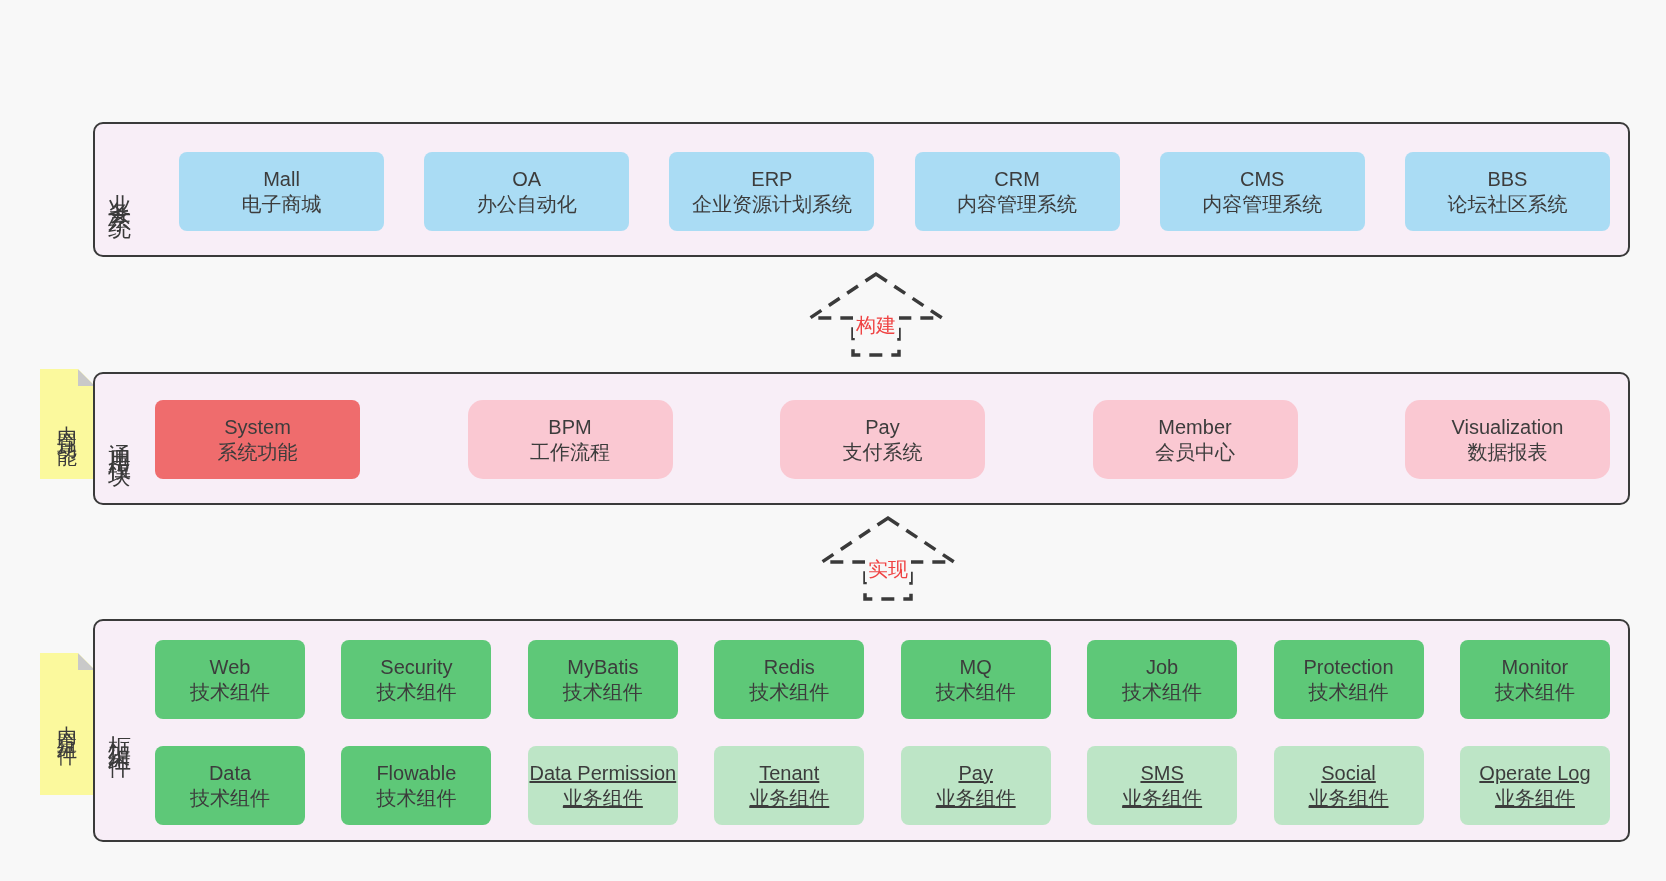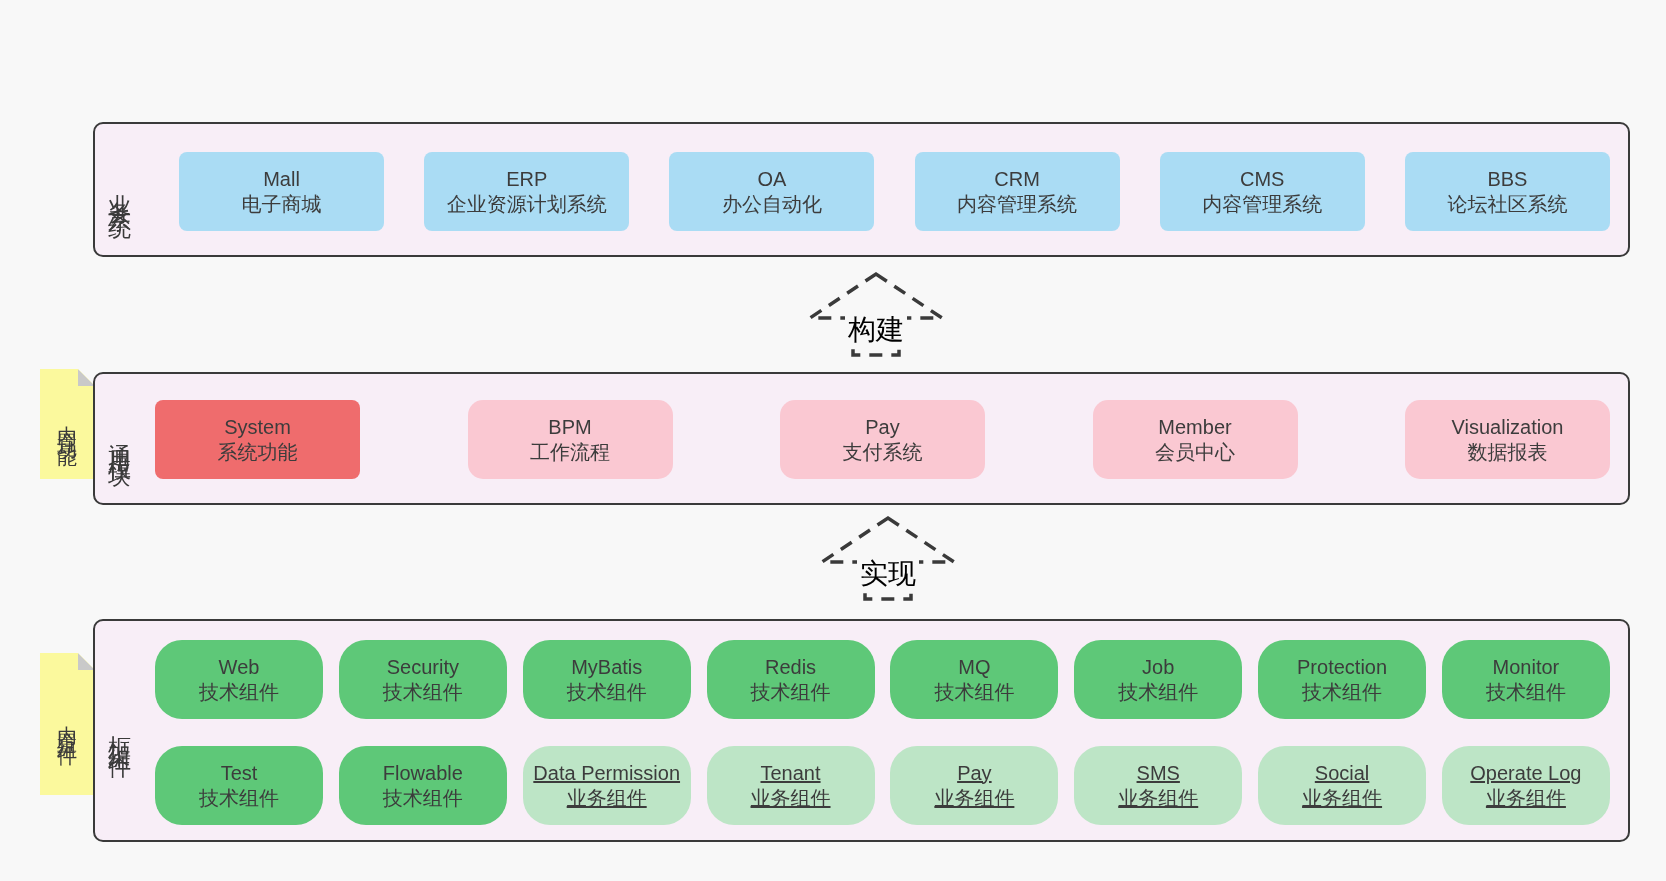--- a/index.html
+++ b/index.html
@@ -41,21 +41,21 @@
   #layer-business .boxes-row{top:28px;padding-left:24px;}
   #layer-modules .boxes-row{top:26px;gap:28px;}
   #layer-framework .boxes-row.r0{top:19px;}
   #layer-framework .boxes-row.r1{top:125px;}
   .box{
     height:79px;border-radius:8px;
     display:flex;flex-direction:column;justify-content:center;align-items:center;
     text-align:center;line-height:25px;font-size:20px;
   }
   .box.wide{width:205px;}
-  .box.narrow{width:168px;border-radius:27px;}
+  .box.narrow{width:150px;}
   .box[data-variant="blue"]{background:var(--blue);}
   .box[data-variant="red"]{background:var(--red);}
   .box[data-variant="pink"]{background:var(--pink);border-radius:15px;}
   .box[data-variant="green"]{background:var(--green);}
   .box[data-variant="green-light"]{background:var(--green-light);text-decoration:underline;}
   .box .en{display:block;}
   .box .zh{display:block;}
   .note{
     position:absolute;left:40px;width:55px;background:var(--note);
     clip-path:polygon(0 0,calc(100% - 17px) 0,100% 17px,100% 100%,0 100%);
@@ -74,43 +74,43 @@
   .arrow{position:absolute;width:140px;height:88px;z-index:1;}
   #arrow-build{left:806px;top:270px;}
   #arrow-implement{left:818px;top:514px;}
   .arrow svg{display:block;width:100%;height:100%;}
   .arrow-outline{
     fill:none;stroke:var(--border);stroke-width:3.5;
     stroke-dasharray:13 9;
   }
   .arrow-label{
     position:absolute;left:50%;top:42px;transform:translateX(-50%);
-    background:var(--bg);font-size:28px;padding:0 3px;white-space:nowrap;
-    color:#000000;line-height:1.3;
+    background:var(--bg);font-size:20px;padding:0 3px;white-space:nowrap;
+    color:#ef4444;line-height:1.3;
   }
 </style>
 </head>
 <body>
 
 <div class="stage">
 
   <div class="layer" id="layer-business">
     <div class="layer-label">业务系统</div>
     <div class="boxes-row">
       <div class="box wide" data-variant="blue">
         <span class="en">Mall</span>
         <span class="zh">电子商城</span>
       </div>
       <div class="box wide" data-variant="blue">
+        <span class="en">OA</span>
+        <span class="zh">办公自动化</span>
+      </div>
+      <div class="box wide" data-variant="blue">
         <span class="en">ERP</span>
         <span class="zh">企业资源计划系统</span>
-      </div>
-      <div class="box wide" data-variant="blue">
-        <span class="en">OA</span>
-        <span class="zh">办公自动化</span>
       </div>
       <div class="box wide" data-variant="blue">
         <span class="en">CRM</span>
         <span class="zh">内容管理系统</span>
       </div>
       <div class="box wide" data-variant="blue">
         <span class="en">CMS</span>
         <span class="zh">内容管理系统</span>
       </div>
       <div class="box wide" data-variant="blue">
@@ -197,21 +197,21 @@
         <span class="en">Protection</span>
         <span class="zh">技术组件</span>
       </div>
       <div class="box narrow" data-variant="green">
         <span class="en">Monitor</span>
         <span class="zh">技术组件</span>
       </div>
     </div>
     <div class="boxes-row r1">
       <div class="box narrow" data-variant="green">
-        <span class="en">Test</span>
+        <span class="en">Data</span>
         <span class="zh">技术组件</span>
       </div>
       <div class="box narrow" data-variant="green">
         <span class="en">Flowable</span>
         <span class="zh">技术组件</span>
       </div>
       <div class="box narrow" data-variant="green-light">
         <span class="en">Data Permission</span>
         <span class="zh">业务组件</span>
       </div>

